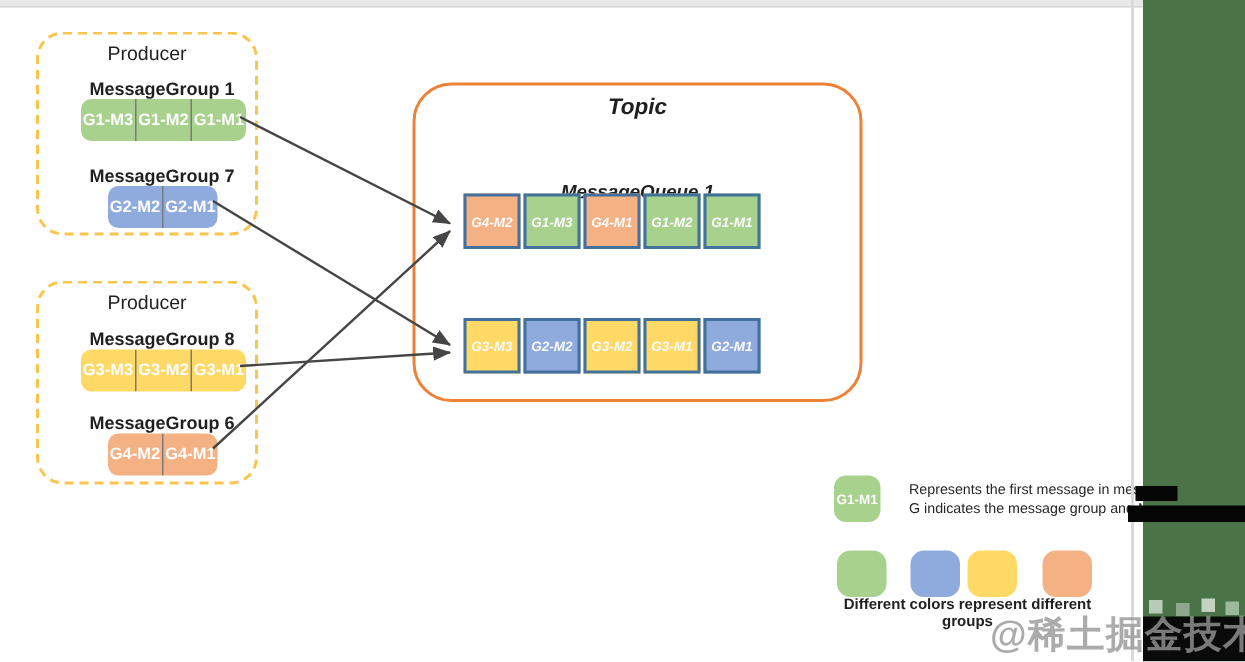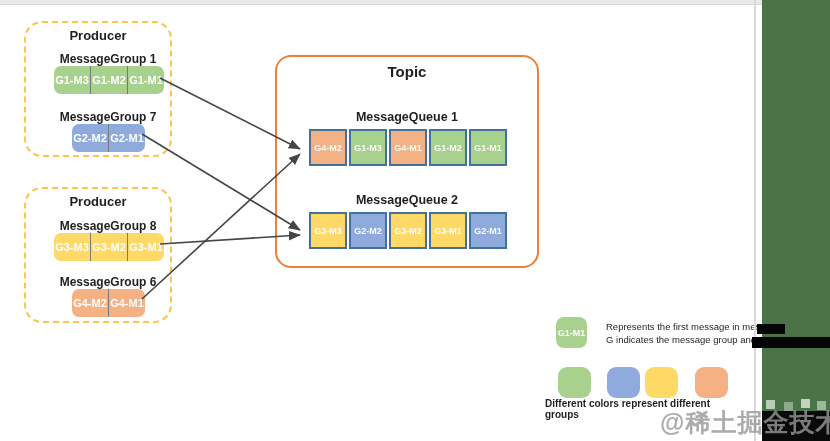--- a/index.html
+++ b/index.html
@@ -5,48 +5,48 @@
   html,body{margin:0;padding:0;background:#fff;}
   body{font-family:"Liberation Sans",sans-serif;-webkit-font-smoothing:antialiased;}
   #canvas{position:relative;width:830px;height:441px;background:#fff;overflow:hidden;}
 
   .top-bar{position:absolute;left:0;top:0;width:830px;height:4px;background:var(--top_bar);border-bottom:1px solid #d8d8d8;}
 
   
   .producer-box{position:absolute;width:148px;height:136px;border:2px dashed var(--producer_border);border-radius:18px;background:#fff;box-sizing:border-box;}
   .producer-box.p1{left:24px;top:21px;}
   .producer-box.p2{left:24px;top:187px;}
-  .producer-title{position:absolute;left:0;top:5px;width:100%;text-align:center;font-size:13px;font-weight:bold;color:#1f1f1f;}
+  .producer-title{position:absolute;left:0;top:5px;width:100%;text-align:center;font-size:13px;font-weight:normal;color:#1f1f1f;}
 
   .msg-group{position:absolute;}
   .group-label{position:absolute;left:50%;top:0;transform:translateX(-50%);white-space:nowrap;font-size:12px;font-weight:bold;color:#1f1f1f;}
   .group-row{position:absolute;top:14px;left:0;display:flex;border-radius:7px;overflow:hidden;height:28px;}
   .group-cell{width:36px;height:28px;display:flex;align-items:center;justify-content:center;font-size:11px;font-weight:bold;color:#fdfdfd;}
   .group-cell + .group-cell{border-left:1.5px solid #7a7a7a;}
 
   
-  .topic-box{position:absolute;left:275px;top:55px;width:264px;height:213px;border:2px solid var(--topic_border);border-radius:16px;background:#fff;box-sizing:border-box;}
+  .topic-box{position:absolute;left:275px;top:55px;width:300px;height:213px;border:2px solid var(--topic_border);border-radius:26px;background:#fff;box-sizing:border-box;font-style:italic;}
   .topic-title{position:absolute;left:0;top:6px;width:100%;text-align:center;font-size:15px;font-weight:bold;color:#1f1f1f;}
   .queue-label{position:absolute;left:0;width:100%;text-align:center;font-size:12.5px;font-weight:bold;color:#1f1f1f;}
-  .queue-label.q1{top:53px;}
+  .queue-label.q1{top:64px;}
   .queue-label.q2{top:136px;}
   .queue-row{position:absolute;left:32px;display:flex;}
   .queue-row.q1{top:72px;}
   .queue-row.q2{top:155px;}
   .queue-cell{width:38px;height:37px;box-sizing:border-box;border:2px solid var(--queue_cell_border);margin-right:2px;display:flex;align-items:center;justify-content:center;font-size:9px;font-weight:bold;color:#fbfbfb;}
   .queue-cell:last-child{margin-right:0;}
 
   
   #arrows{position:absolute;left:0;top:0;pointer-events:none;}
 
   
   .legend-sample{position:absolute;left:556px;top:317px;width:31px;height:31px;border-radius:8px;display:flex;align-items:center;justify-content:center;font-size:9px;font-weight:bold;color:#fdfdfd;}
   .legend-text{position:absolute;left:606px;top:320px;width:170px;font-size:9.5px;line-height:13px;color:#262626;white-space:nowrap;}
   .legend-swatch{position:absolute;top:367px;width:33px;height:31px;border-radius:9px;}
-  .legend-caption{position:absolute;left:545px;top:398px;width:200px;font-size:10px;font-weight:bold;color:#1f1f1f;}
+  .legend-caption{position:absolute;left:545px;top:398px;width:200px;text-align:center;font-size:10px;font-weight:bold;color:#1f1f1f;}
 
   
   .side-sep{position:absolute;left:754px;top:0;width:2px;height:441px;background:#d9d9d9;}
   .side-strip{position:absolute;left:762px;top:0;width:68px;height:441px;background:var(--side_strip);}
   .censor-1{position:absolute;left:757px;top:324px;width:28px;height:10px;background:#050505;}
   .censor-2{position:absolute;left:752px;top:337px;width:78px;height:11px;background:#050505;}
   .mosaic-sq{position:absolute;width:9px;height:9px;}
   .censor-bottom{position:absolute;left:762px;top:411px;width:68px;height:30px;background:#0a0a0a;}
   .watermark{position:absolute;left:660px;top:406px;font-size:25px;font-weight:bold;letter-spacing:1px;color:rgba(150,150,150,0.8);white-space:nowrap;}
 </style>
@@ -100,21 +100,20 @@
 
     <div class="queue-label q1">MessageQueue 1</div>
     <div class="queue-row q1">
       <div class="queue-cell" style="background-color: rgb(244, 177, 131);">G4-M2</div>
       <div class="queue-cell" style="background-color: rgb(169, 209, 142);">G1-M3</div>
       <div class="queue-cell" style="background-color: rgb(244, 177, 131);">G4-M1</div>
       <div class="queue-cell" style="background-color: rgb(169, 209, 142);">G1-M2</div>
       <div class="queue-cell" style="background-color: rgb(169, 209, 142);">G1-M1</div>
     </div>
 
-    <div class="queue-label q2">MessageQueue 2</div>
     <div class="queue-row q2">
       <div class="queue-cell" style="background-color: rgb(255, 217, 102);">G3-M3</div>
       <div class="queue-cell" style="background-color: rgb(143, 170, 220);">G2-M2</div>
       <div class="queue-cell" style="background-color: rgb(255, 217, 102);">G3-M2</div>
       <div class="queue-cell" style="background-color: rgb(255, 217, 102);">G3-M1</div>
       <div class="queue-cell" style="background-color: rgb(143, 170, 220);">G2-M1</div>
     </div>
   </div>
 
   <svg id="arrows" width="830" height="441">

